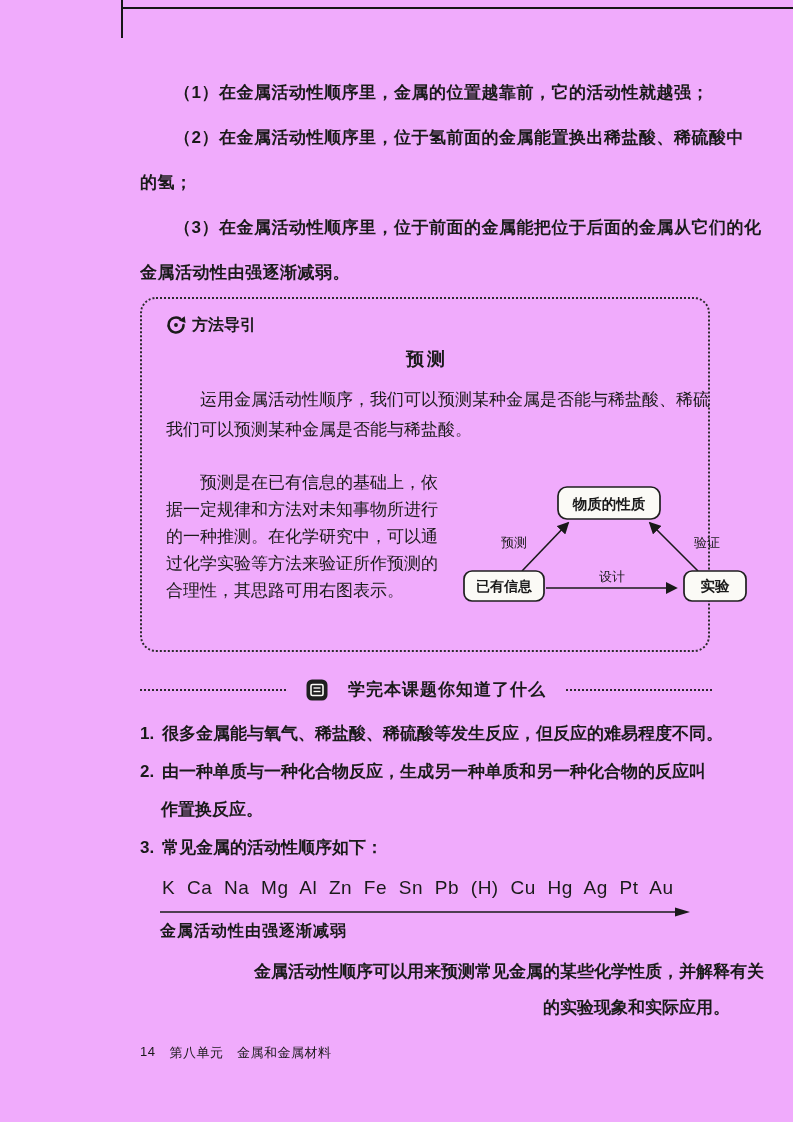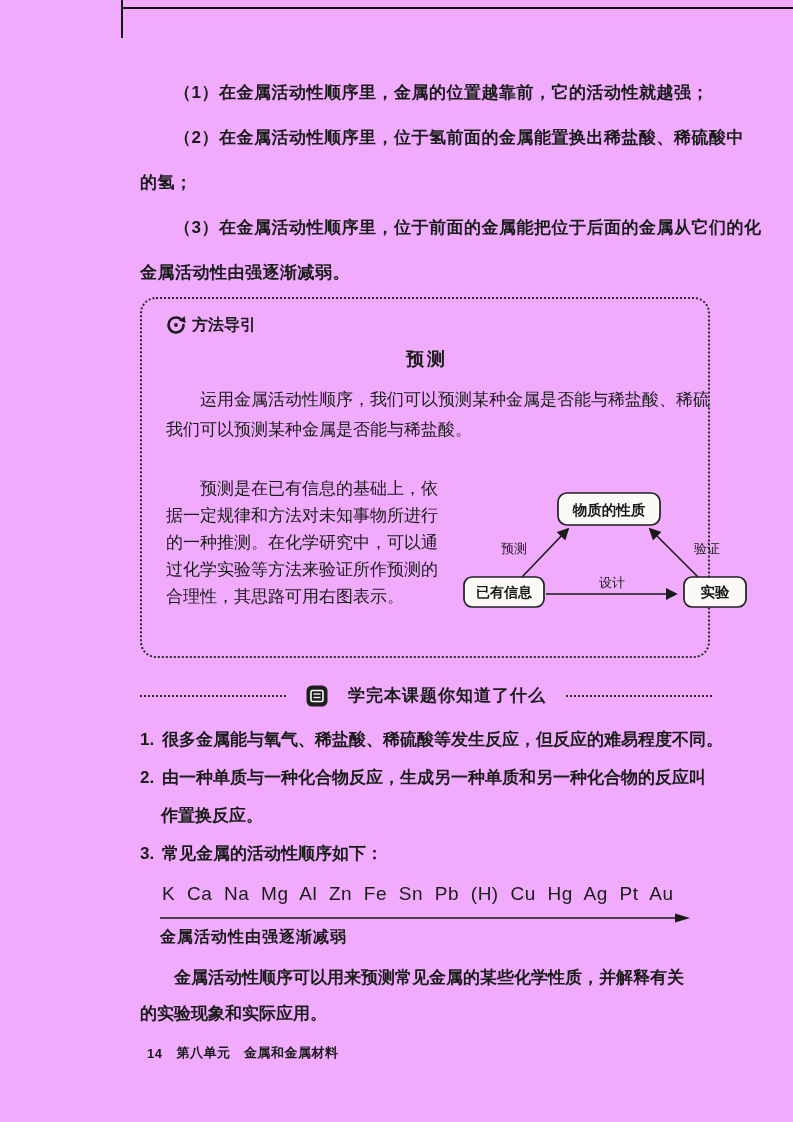--- a/index.html
+++ b/index.html
@@ -32,45 +32,45 @@
     margin-top:2px;
     border:2px dotted #2b2b2b;
     border-radius:16px;
     padding:14px 20px 34px 24px;
   }
   .mg-label { display:flex; align-items:center; gap:6px; font-size:16px; font-weight:700; height:24px;text-align:right; }
   .mg-label svg { display:block; }
   .mg-title { text-align:center; font-size:18px; font-weight:700; letter-spacing:3px; margin-top:10px; }
   .mg-para { margin-top:14px; }
   .bline { font-size:17px; line-height:30px; white-space:nowrap; }
-  .mg-row { display:flex; margin-top:30px; }
+  .mg-row { display:flex; margin-top:24px; }
   .mg-col { width:292px; flex:none; }
   .bline2 { font-size:17px; line-height:27px; white-space:nowrap; }
   .diagram { flex:none; margin-top:12px; margin-left:0; }
   .diagram text { font-family:"Liberation Sans","DejaVu Sans",sans-serif; }
 
   
   .summary-header { margin-top:26px; display:flex; align-items:center; gap:20px; width:572px; }
   .dots { flex:1; border-top:2px dotted #2b2b2b; height:0; }
   .sh-icon svg { display:block; }
   .sh-text { font-size:17px; font-weight:700; letter-spacing:1px; flex:none; }
 
   .summary-list { margin-top:14px; }
   .srow { display:flex; font-size:17px; font-weight:600; line-height:38px; height:38px; white-space:nowrap; overflow:hidden; width:578px; }
   .num { width:22px; flex:none; }
   .cont { padding-left:21px;text-align:right; }
 
   .series { margin-top:10px; margin-left:22px; font-size:19px; font-weight:500; letter-spacing:0.5px; word-spacing:6px; white-space:nowrap; }
   .series-arrow { display:block; margin-left:20px; margin-top:6px; }
   .series-label { width:530px; margin-left:20px; margin-top:2px; text-align:left; font-size:16px; font-weight:700; letter-spacing:1px; }
 
-  .closing { margin-top:12px; }
+  .closing { margin-top:12px;text-align:right; }
   .cline { font-size:17px; font-weight:600; line-height:36px; white-space:nowrap; overflow:hidden; width:590px; }
 
-  .footer { position:absolute; left:147px; top:1044px; font-size:13px; font-weight:700; display:flex; gap:14px; letter-spacing:0.5px;align-items:center; }
+  .footer { position:absolute; left:140px; top:1044px; font-size:13px; font-weight:400; display:flex; gap:14px; letter-spacing:0.5px; }
 </style>
 </head>
 <body>
 
 <div class="page">
   <div class="rule-top"></div>
   <div class="rule-left"></div>
 
   <div class="content">
 

